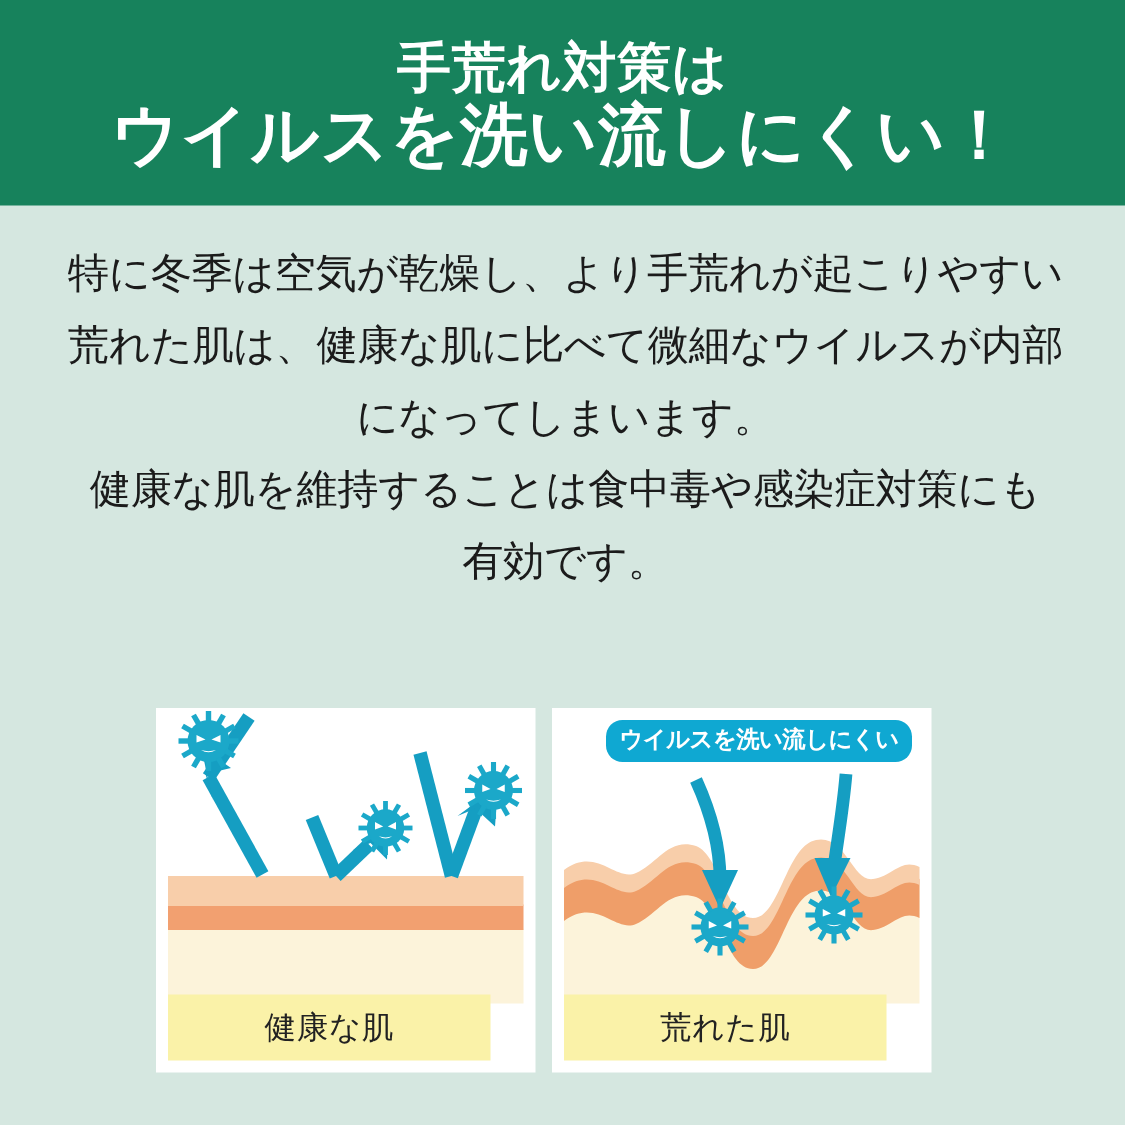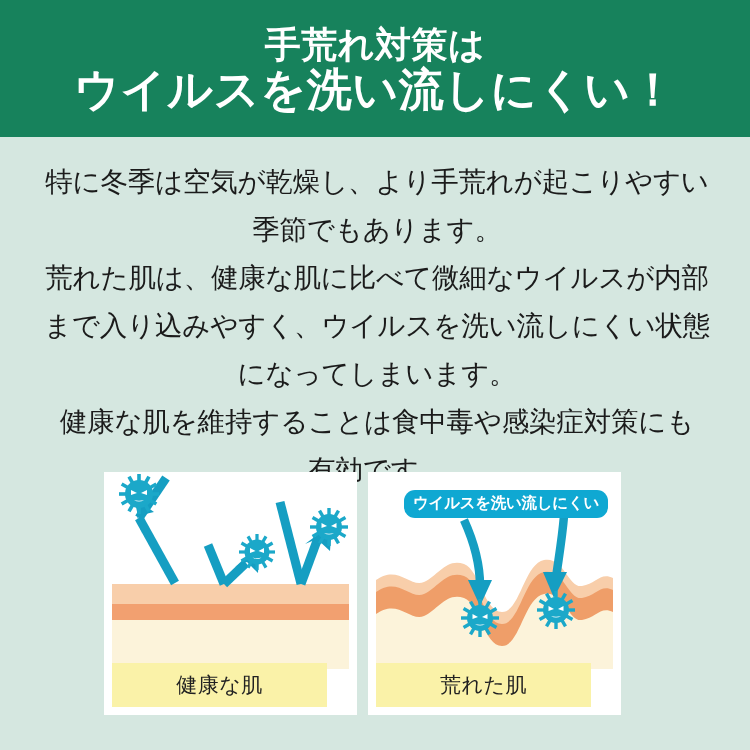--- a/index.html
+++ b/index.html
@@ -98,21 +98,21 @@
     align-items: center;
     justify-content: center;
     color: #222222;
     font-size: 21px;
     font-weight: 500;
     letter-spacing: 0.5px;
   }
   .virus-label {
     position: absolute;
     left: 36px;
-    top: 18px;
+    top: 8px;
     background: #0fa8d2;
     border-radius: 11px;
     padding: 3px 9px 4px 9px;
     color: #ffffff;
     font-size: 15.5px;
     font-weight: bold;
     white-space: nowrap;
     letter-spacing: -0.3px;
     z-index: 5;
   }
@@ -120,23 +120,21 @@
 </head>
 <body>
 
 <div class="banner">
   <div class="banner-line1">手荒れ対策は</div>
   <div class="banner-line2">ウイルスを洗い流しにくい！</div>
 </div>
 
 <div class="body-text">
   <p>特に冬季は空気が乾燥し、より手荒れが起こりやすい</p>
-  <p>季節でもあります。</p>
   <p>荒れた肌は、健康な肌に比べて微細なウイルスが内部</p>
-  <p>まで入り込みやすく、ウイルスを洗い流しにくい状態</p>
   <p>になってしまいます。</p>
   <p>健康な肌を維持することは食中毒や感染症対策にも</p>
   <p>有効です。</p>
 </div>
 
 <div class="panels">
 
   <div class="panel">
     <svg class="panel-art" viewBox="0 0 253 243">
 

